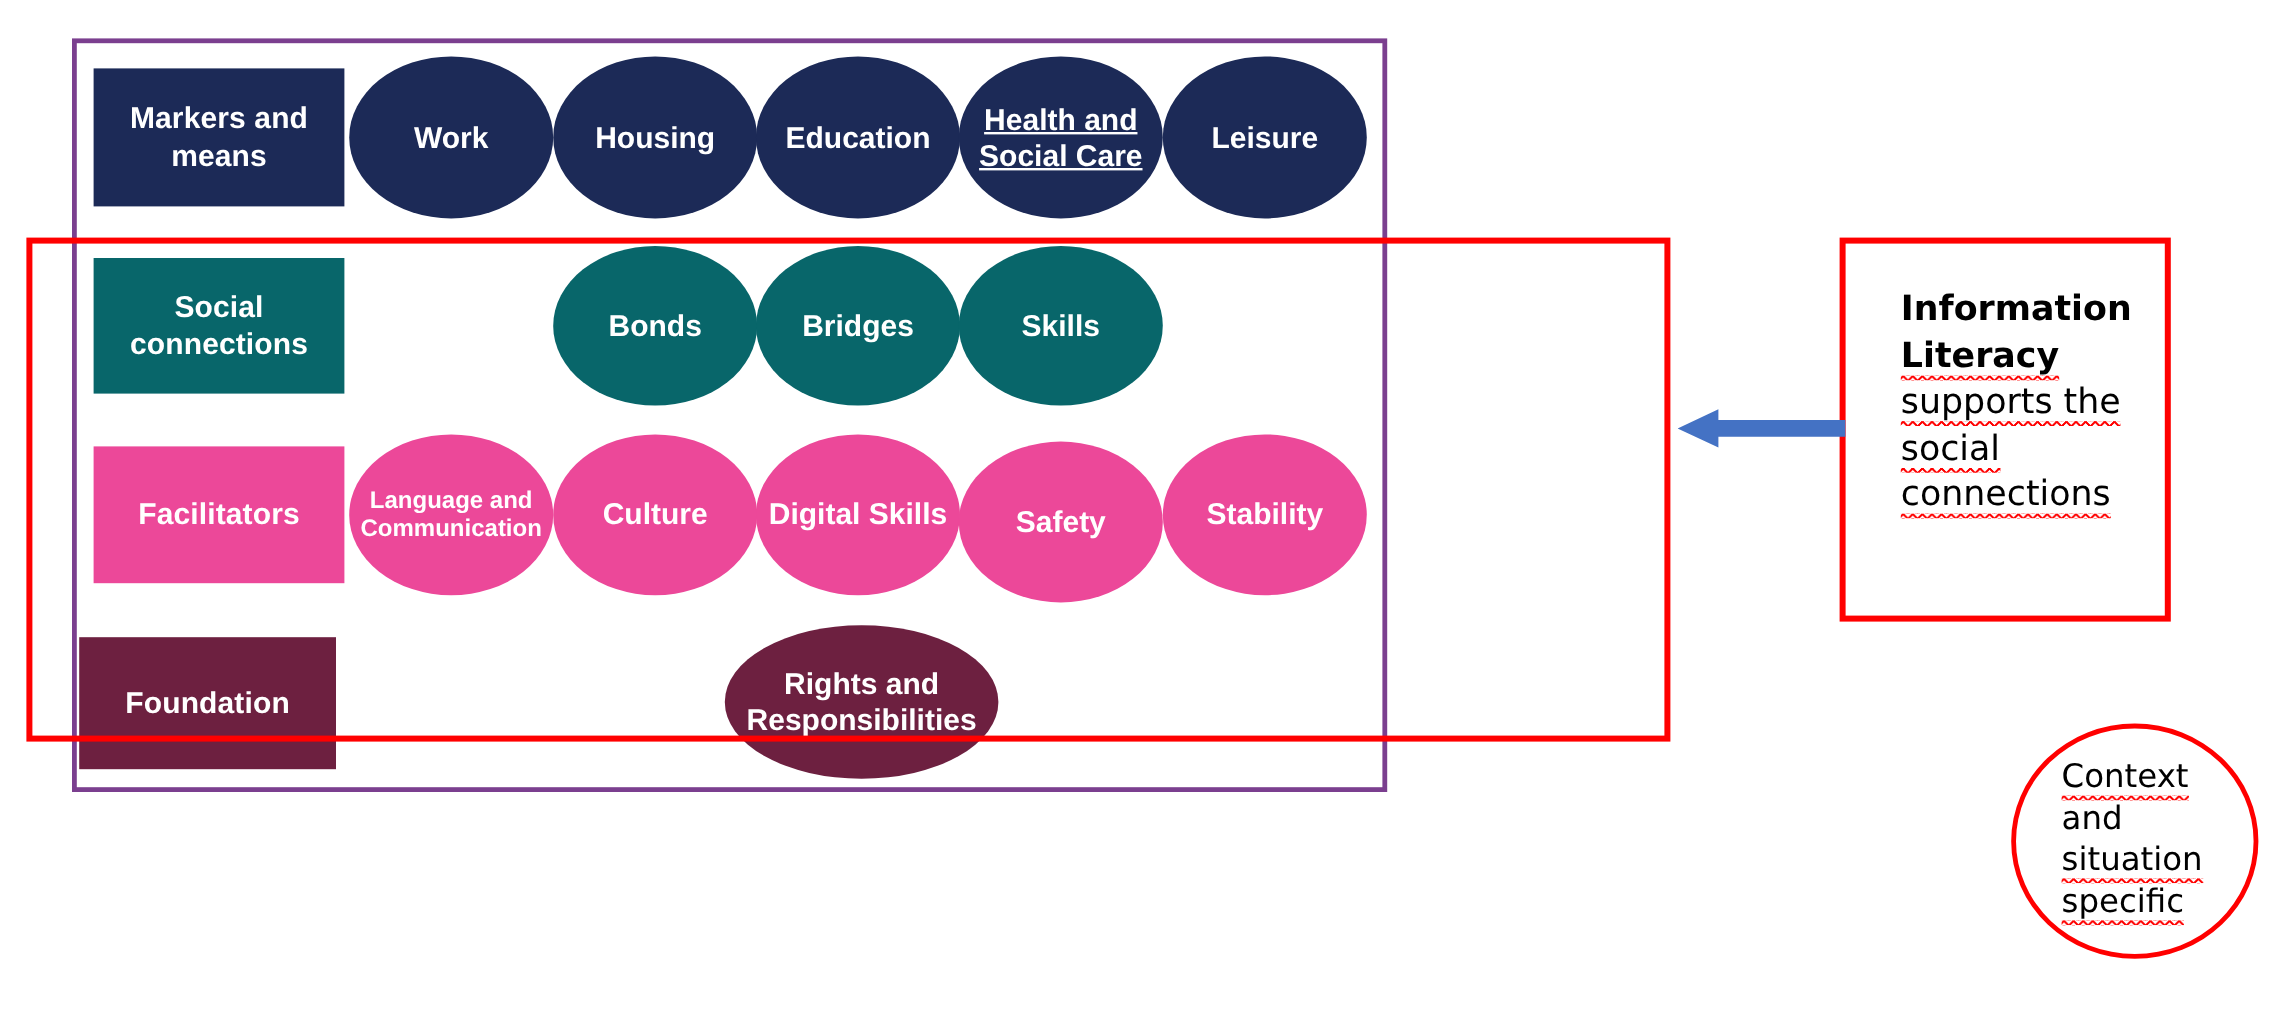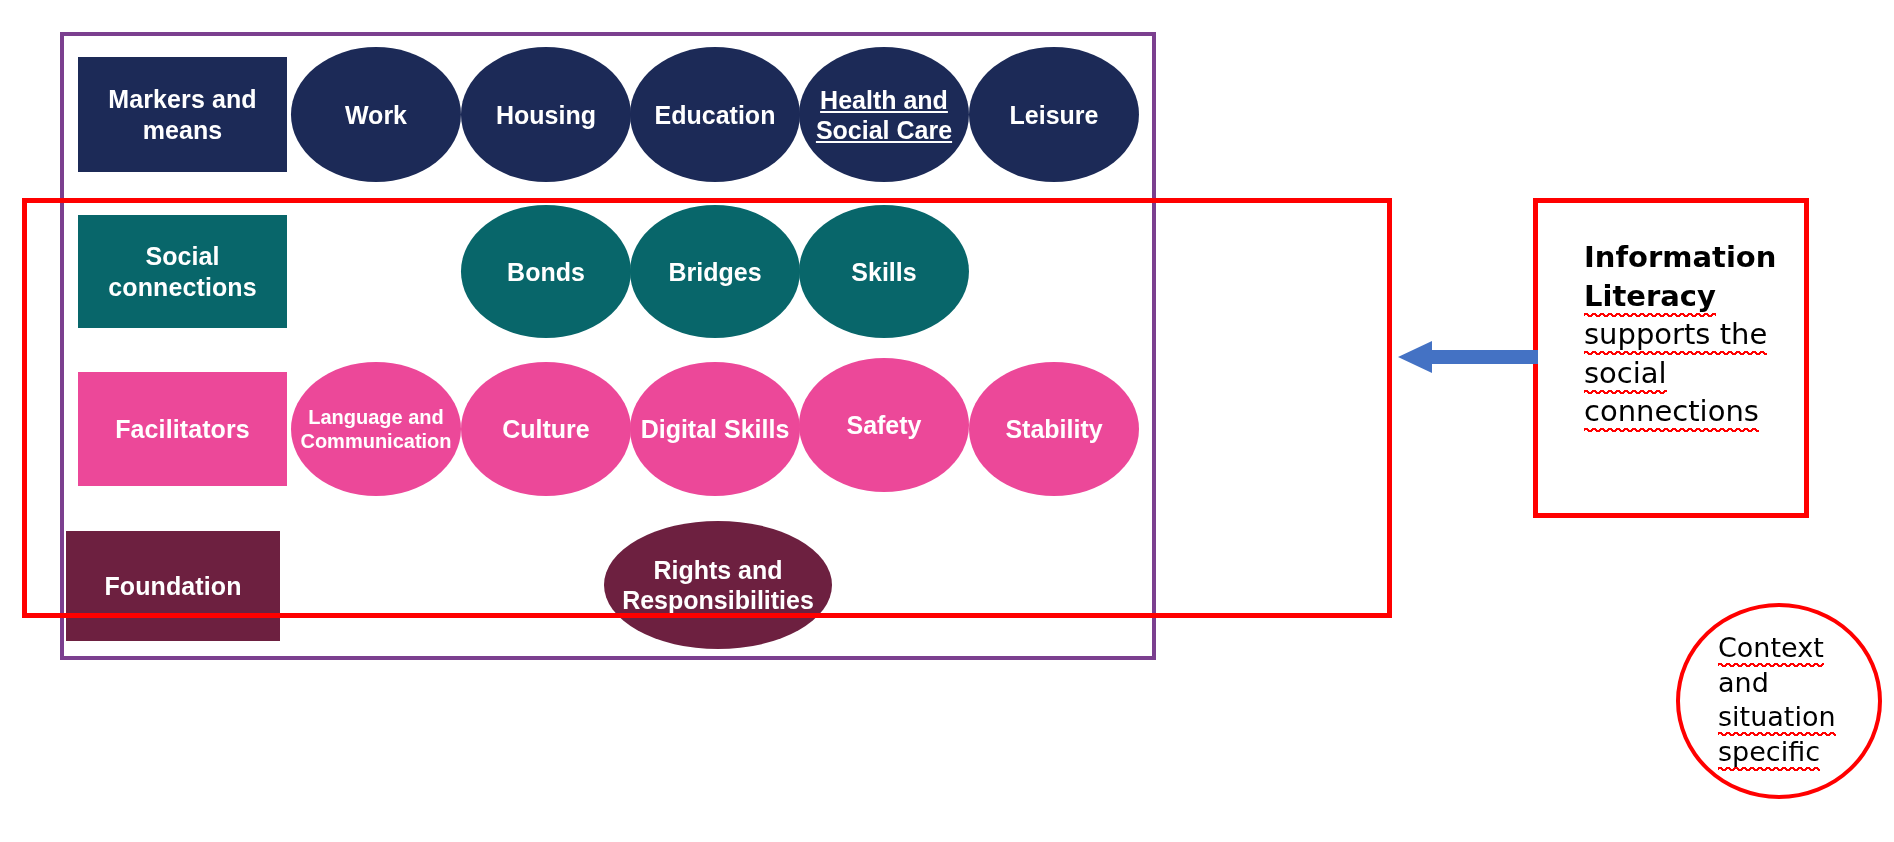--- a/index.html
+++ b/index.html
@@ -153,21 +153,21 @@
   <div class="node teal" style="left:799px;top:205px;width:170px;height:133px;">Skills</div>
 
   <div class="cat-box ochre" style="left:78px;top:372px;width:209px;height:114px;">Facilitators</div>
 
   <div class="node ochre small-label" style="left:291px;top:362px;width:170px;height:134px;">Language and Communication</div>
 
   <div class="node ochre" style="left:461px;top:362px;width:170px;height:134px;">Culture</div>
 
   <div class="node ochre" style="left:630px;top:362px;width:170px;height:134px;">Digital Skills</div>
 
-  <div class="node ochre" style="left:799px;top:358px;width:170px;height:134px;">Safety</div>
+  <div class="node ochre" style="left:799px;top:368px;width:170px;height:134px;">Safety</div>
 
   <div class="node ochre" style="left:969px;top:362px;width:170px;height:134px;">Stability</div>
 
   <div class="cat-box maroon" style="left:66px;top:531px;width:214px;height:110px;">Foundation</div>
 
   <div class="node maroon" style="left:604px;top:521px;width:228px;height:128px;">Rights and Responsibilities</div>
 
   <div class="red-highlight"></div>
 
   <div class="note-box"></div>

